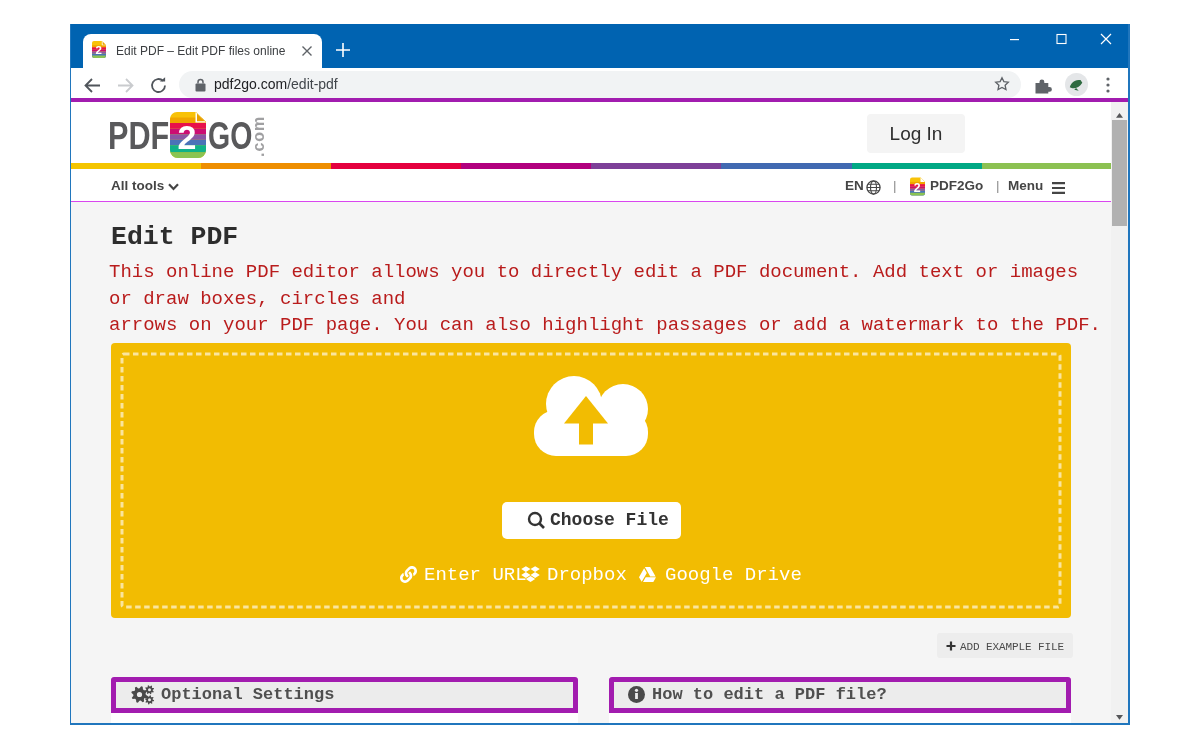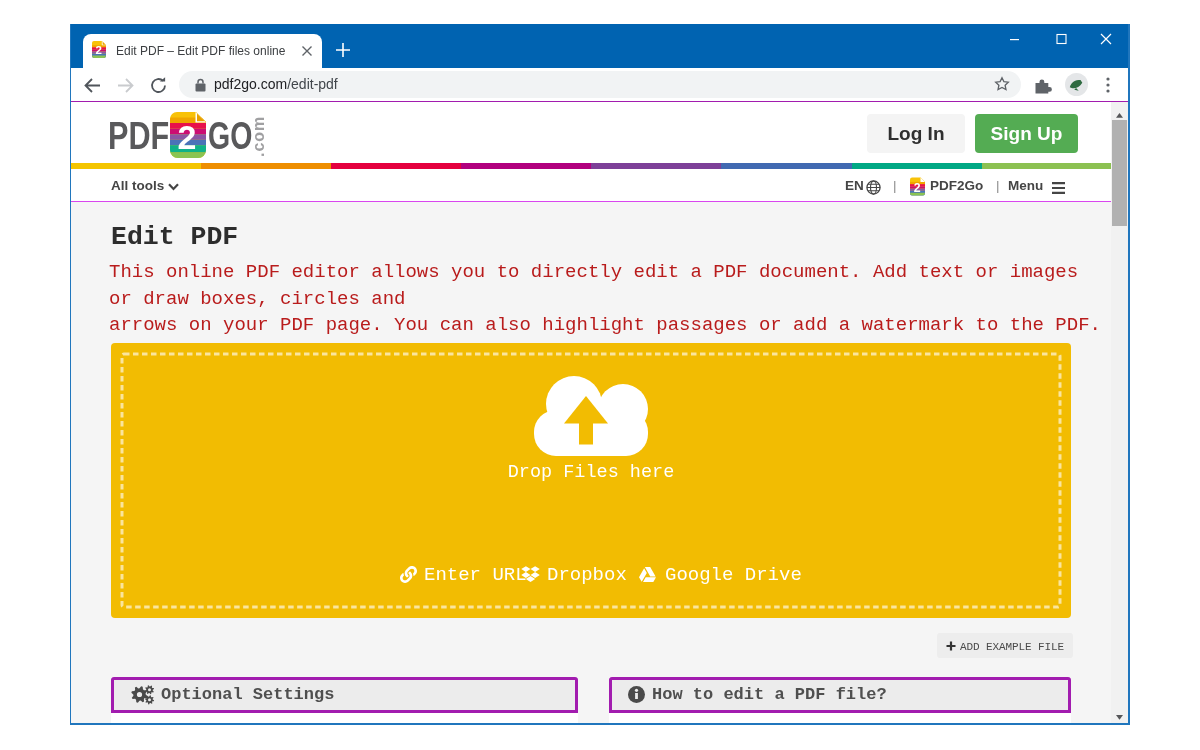--- a/index.html
+++ b/index.html
@@ -4,54 +4,54 @@
 <style>
 * { margin:0; padding:0; box-sizing:border-box; }
 html,body { width:1200px; height:750px; background:#fff; font-family:"Liberation Sans", sans-serif; overflow:hidden; }
 #win { position:absolute; left:70px; top:24px; width:1060px; height:701px; background:#fff;
   border-left:1px solid #2076bd; border-right:2px solid #2076bd; border-bottom:2px solid #2076bd; }
 #titlebar { position:absolute; left:0; top:0; width:100%; height:44px; background:#0063b1; }
 #tab { position:absolute; left:12px; top:10px; width:239px; height:34px; background:#fff; border-radius:8px 8px 0 0; }
 #tab .ttl { position:absolute; left:33px; top:10px; font-size:12px; color:#3d4043; white-space:nowrap; }
 #newtab { position:absolute; left:261px; top:15px; }
 .wc { position:absolute; top:0; height:32px; width:46px; }
-#toolbar { position:absolute; left:0; top:44px; width:100%; height:34px; background:#fff; border-bottom:1px solid #a21caf; }
+#toolbar { position:absolute; left:0; top:44px; width:100%; height:34px; background:#fff; border-bottom:4px solid #a21caf; }
 #omni { position:absolute; left:108px; top:3px; width:842px; height:27px; background:#f1f3f4; border-radius:14px; }
 #omni .url { position:absolute; left:35px; top:5px; font-size:14px; color:#202124; }
 #omni .url .path { color:#41464b; }
 #content { position:absolute; left:0; top:78px; width:100%; height:621px; background:#f5f5f5; overflow:hidden; }
 #page { position:absolute; left:0; top:0; width:1040px; height:621px; }
 #hdr { position:absolute; left:0; top:0; width:100%; height:61px; background:#fff; }
 #logo { position:absolute; left:39px; top:0px; width:240px; height:61px; }
 #logoPDF { position:absolute; left:-2px; top:12px; font-size:38.5px; font-weight:bold; color:#59595b; transform:scaleX(0.795); transform-origin:0 0; }
 #logoGO { position:absolute; left:98px; top:12px; font-size:38.5px; font-weight:bold; color:#59595b; transform:scaleX(0.74); transform-origin:0 0; }
 #logocom { position:absolute; left:156px; top:41px; width:44px; height:14px; font-size:16px; font-weight:bold; color:#a0a0a2; transform:rotate(-90deg); transform-origin:0 100%; letter-spacing:1px; line-height:14px; }
 #logocom span { }
-.btn { position:absolute; top:12px; height:39px; border-radius:4px; font-size:19px; text-align:center; line-height:39px;font-weight:bold; }
+.btn { position:absolute; top:12px; height:39px; border-radius:4px; font-size:19px; text-align:center; line-height:39px; }
 #login { left:796px; width:98px; background:#f4f4f4; color:#2f2f2f; }
 #signup { left:904px; width:103px; background:#54ac53; color:#fff; }
 #rainbow { position:absolute; left:0; top:61px; width:1041px; height:6px;
   background:linear-gradient(to right,#f4c500 0 130px,#ee8e00 130px 260px,#e4003e 260px 390px,#b1007e 390px 520px,#7d3f98 520px 650px,#4169b1 650px 781px,#00a884 781px 911px,#8cc152 911px 1041px); }
 #navrow { position:absolute; left:0; top:67px; width:100%; height:33px; background:#fff; border-bottom:1px solid #d946ef; font-size:13.5px; }
 #navrow .nv { position:absolute; top:9px; font-weight:bold; color:#454545; white-space:nowrap; }
 #main { position:absolute; left:0; top:100px; width:100%; height:521px;font-family:Liberation Mono, monospace; }
 #h1 { position:absolute; left:38px; top:112px; font-size:26.5px; font-weight:bold; color:#2d2d2d; }
 #para { position:absolute; left:38px; top:155px; font-size:19px; line-height:26.5px; color:#b91c1c; letter-spacing:0; }
 #h1, #para { top:auto; }
 #h1 { top:20px; left:40px; }
 #para { top:57px; }
 #drop { position:absolute; left:40px; top:141px; width:960px; height:275px; background:#f2bc02; border-radius:4px; }
 #dfh { position:absolute; left:0; top:119px; width:100%; text-align:center; color:#fff; font-size:18.5px; }
 #choose { position:absolute; left:391px; top:159px; width:179px; height:37px; background:#fff; border-radius:5px; }
 #choose span { position:absolute; left:48px; top:8px; font-size:18px; font-weight:bold; color:#333; }
 .dl { position:absolute; color:#fff; font-size:19px; top:221px; }
 #addex { position:absolute; left:866px; top:431px; width:136px; height:25px; background:#ededed; border-radius:3px; }
 #addex span { position:absolute; left:23px; top:7.5px; font-size:11px; color:#4a4a4a; letter-spacing:-0.1px; white-space:nowrap; }
 .panel { position:absolute; top:475px; background:#fff; height:200px; }
-.phead { height:36px; background:#ececec; border:3px solid #a21caf; border-radius:3px 3px 0 0; }
+.phead { height:36px; background:#ececec; border:5px solid #a21caf; border-radius:3px 3px 0 0; }
 .phead span { position:absolute; top:8px; font-size:17px; font-weight:bold; color:#4f4f4f; }
 #pleft { left:40px; width:467px; }
 #pright { left:538px; width:462px; }
 #scrollbar { position:absolute; right:0; top:0; width:17px; height:100%; background:#f1f1f1; }
 #thumb { position:absolute; left:1px; top:18px; width:15px; height:106px; background:#b1b1b1; }
 </style>
 </head>
 <body>
 <div id="win">
   <div id="titlebar">
@@ -141,21 +141,20 @@
               <rect x="0" y="40.5" width="36" height="5.5" fill="#8bc452"></rect>
             </g>
             <path d="M25.5 0 L36 10.5 H25.5 Z" fill="#fff"></path>
             <path d="M27 1.5 L34.8 9.3 H27 Z" fill="#e8a000"></path>
             <text x="17" y="37" font-size="34" font-weight="bold" fill="#fff" text-anchor="middle" font-family="Liberation Sans">2</text>
           </svg>
           <span id="logoGO">GO</span>
           <div id="logocom"><span>.com</span></div>
         </div>
         <div class="btn" id="login">Log In</div>
-        <div class="btn" id="signup">Sign Up</div>
       </div>
       <div id="rainbow"></div>
       <div id="navrow">
         <span class="nv" style="left:40px;">All tools</span>
         <svg style="position:absolute;left:97px;top:14px;" width="11" height="8" viewBox="0 0 11 8">
             <path d="M1 1.2 L5.5 6 L10 1.2" stroke="#454545" stroke-width="2.2" fill="none"></path>
           </svg>
         <span class="nv" style="left:774px;">EN</span>
         <svg style="position:absolute;left:795px;top:11px;" width="15" height="15" viewBox="0 0 16 16">
             <circle cx="8" cy="8" r="7" fill="none" stroke="#454545" stroke-width="1.4"></circle>
@@ -188,21 +187,27 @@
           <svg style="position:absolute;left:0;top:0;" width="960" height="275">
               <rect x="11" y="11" width="938" height="253" rx="2" fill="none" stroke="rgba(255,255,255,0.62)" stroke-width="3" stroke-dasharray="5.5 3.5"></rect>
             </svg>
           <svg style="position:absolute;left:423px;top:33px;" width="114" height="80" viewBox="0 0 114 80">
             <circle cx="40" cy="28" r="28" fill="#fff"></circle>
             <circle cx="89" cy="33" r="25" fill="#fff"></circle>
             <rect x="0" y="34" width="114" height="46" rx="22" fill="#fff"></rect>
             <path d="M52 20 L74 47.5 H30 Z" fill="#f2bc02"></path>
             <rect x="45" y="47" width="14" height="21.5" fill="#f2bc02"></rect>
           </svg>
-          <div id="dfh">Drop Files here</div>
+          <div id="choose">
+            <svg style="position:absolute;left:25px;top:9px;" width="19" height="19" viewBox="0 0 19 19">
+                <circle cx="8" cy="8" r="6" fill="none" stroke="#333" stroke-width="2.4"></circle>
+                <path d="M12.5 12.5 L17 17" stroke="#333" stroke-width="2.6"></path>
+              </svg>
+            <span>Choose File</span>
+          </div>
           <svg class="dl" style="left:289px;top:223px;" width="17" height="17" viewBox="0 0 512 512">
               <path fill="#fff" d="M326.6 185.4c59.7 59.8 58.9 155.7.4 214.6l-.4.4-67.2 67.2c-59.3 59.3-155.7 59.3-215 0s-59.3-155.7 0-215l37.1-37.1c9.8-9.8 26.8-3.3 27.3 10.6.6 17.7 3.8 35.5 9.7 52.7 2 5.8.4 12.3-3.9 16.6l-13.1 13.1c-28 28-28.9 73.7-1.2 102 28 28.6 74.1 28.7 102.3.5l67.2-67.2c28.2-28.2 28.1-73.8 0-101.8-3.7-3.7-7.4-6.6-10.3-8.6a16 16 0 0 1-6.9-12.6c-.4-10.6 3.3-21.5 11.7-29.9l21.1-21.1c5.5-5.5 14.2-6.2 20.6-1.7a152.5 152.5 0 0 1 20.5 17.3zM467.5 44.4c-59.3-59.3-155.7-59.3-215 0l-67.2 67.2-.4.4c-58.6 58.9-59.4 154.8.4 214.6a152.5 152.5 0 0 0 20.5 17.3c6.4 4.5 15.1 3.8 20.6-1.7l21.1-21.1c8.4-8.4 12.1-19.3 11.7-29.9a16 16 0 0 0-6.9-12.6c-2.9-2-6.6-4.9-10.3-8.6-28.1-28.1-28.2-73.6 0-101.8l67.2-67.2c28.2-28.2 74.3-28.1 102.3.5 27.8 28.3 26.9 73.9-1.2 102l-13.1 13.1c-4.3 4.3-5.9 10.8-3.9 16.6 5.9 17.2 9 35 9.7 52.7.5 13.9 17.5 20.4 27.3 10.6l37.1-37.1c59.3-59.3 59.3-155.7 0-215z"></path>
             </svg>
           <span class="dl" style="left:313px;">Enter URL</span>
           <svg class="dl" style="left:409px;top:222px;" width="21" height="18" viewBox="0 0 528 512">
               <path fill="#fff" d="M264.4 116.3l-132 84.3 132 84.3-132 84.3L0 284.1l132.3-84.3L0 116.3 132.3 32l132.1 84.3zM131.6 395.7l132-84.3 132 84.3-132 84.3-132-84.3zm132.8-111.6l132-84.3-132-83.6L395.7 32 528 116.3l-132.3 84.3L528 284.8l-132.3 84.3-131.3-85z"></path>
             </svg>
           <span class="dl" style="left:436px;">Dropbox</span>
           <svg class="dl" style="left:527px;top:223px;" width="19" height="17" viewBox="0 0 512 512">
               <path fill="#fff" d="M339 314.9L175.4 32h161.2l163.6 282.9H339zm-137.5 23.6L120.9 480h310.5L512 338.5H201.5zM154.1 67.4L0 338.5l80.6 139L235 208.8 154.1 67.4z"></path>

